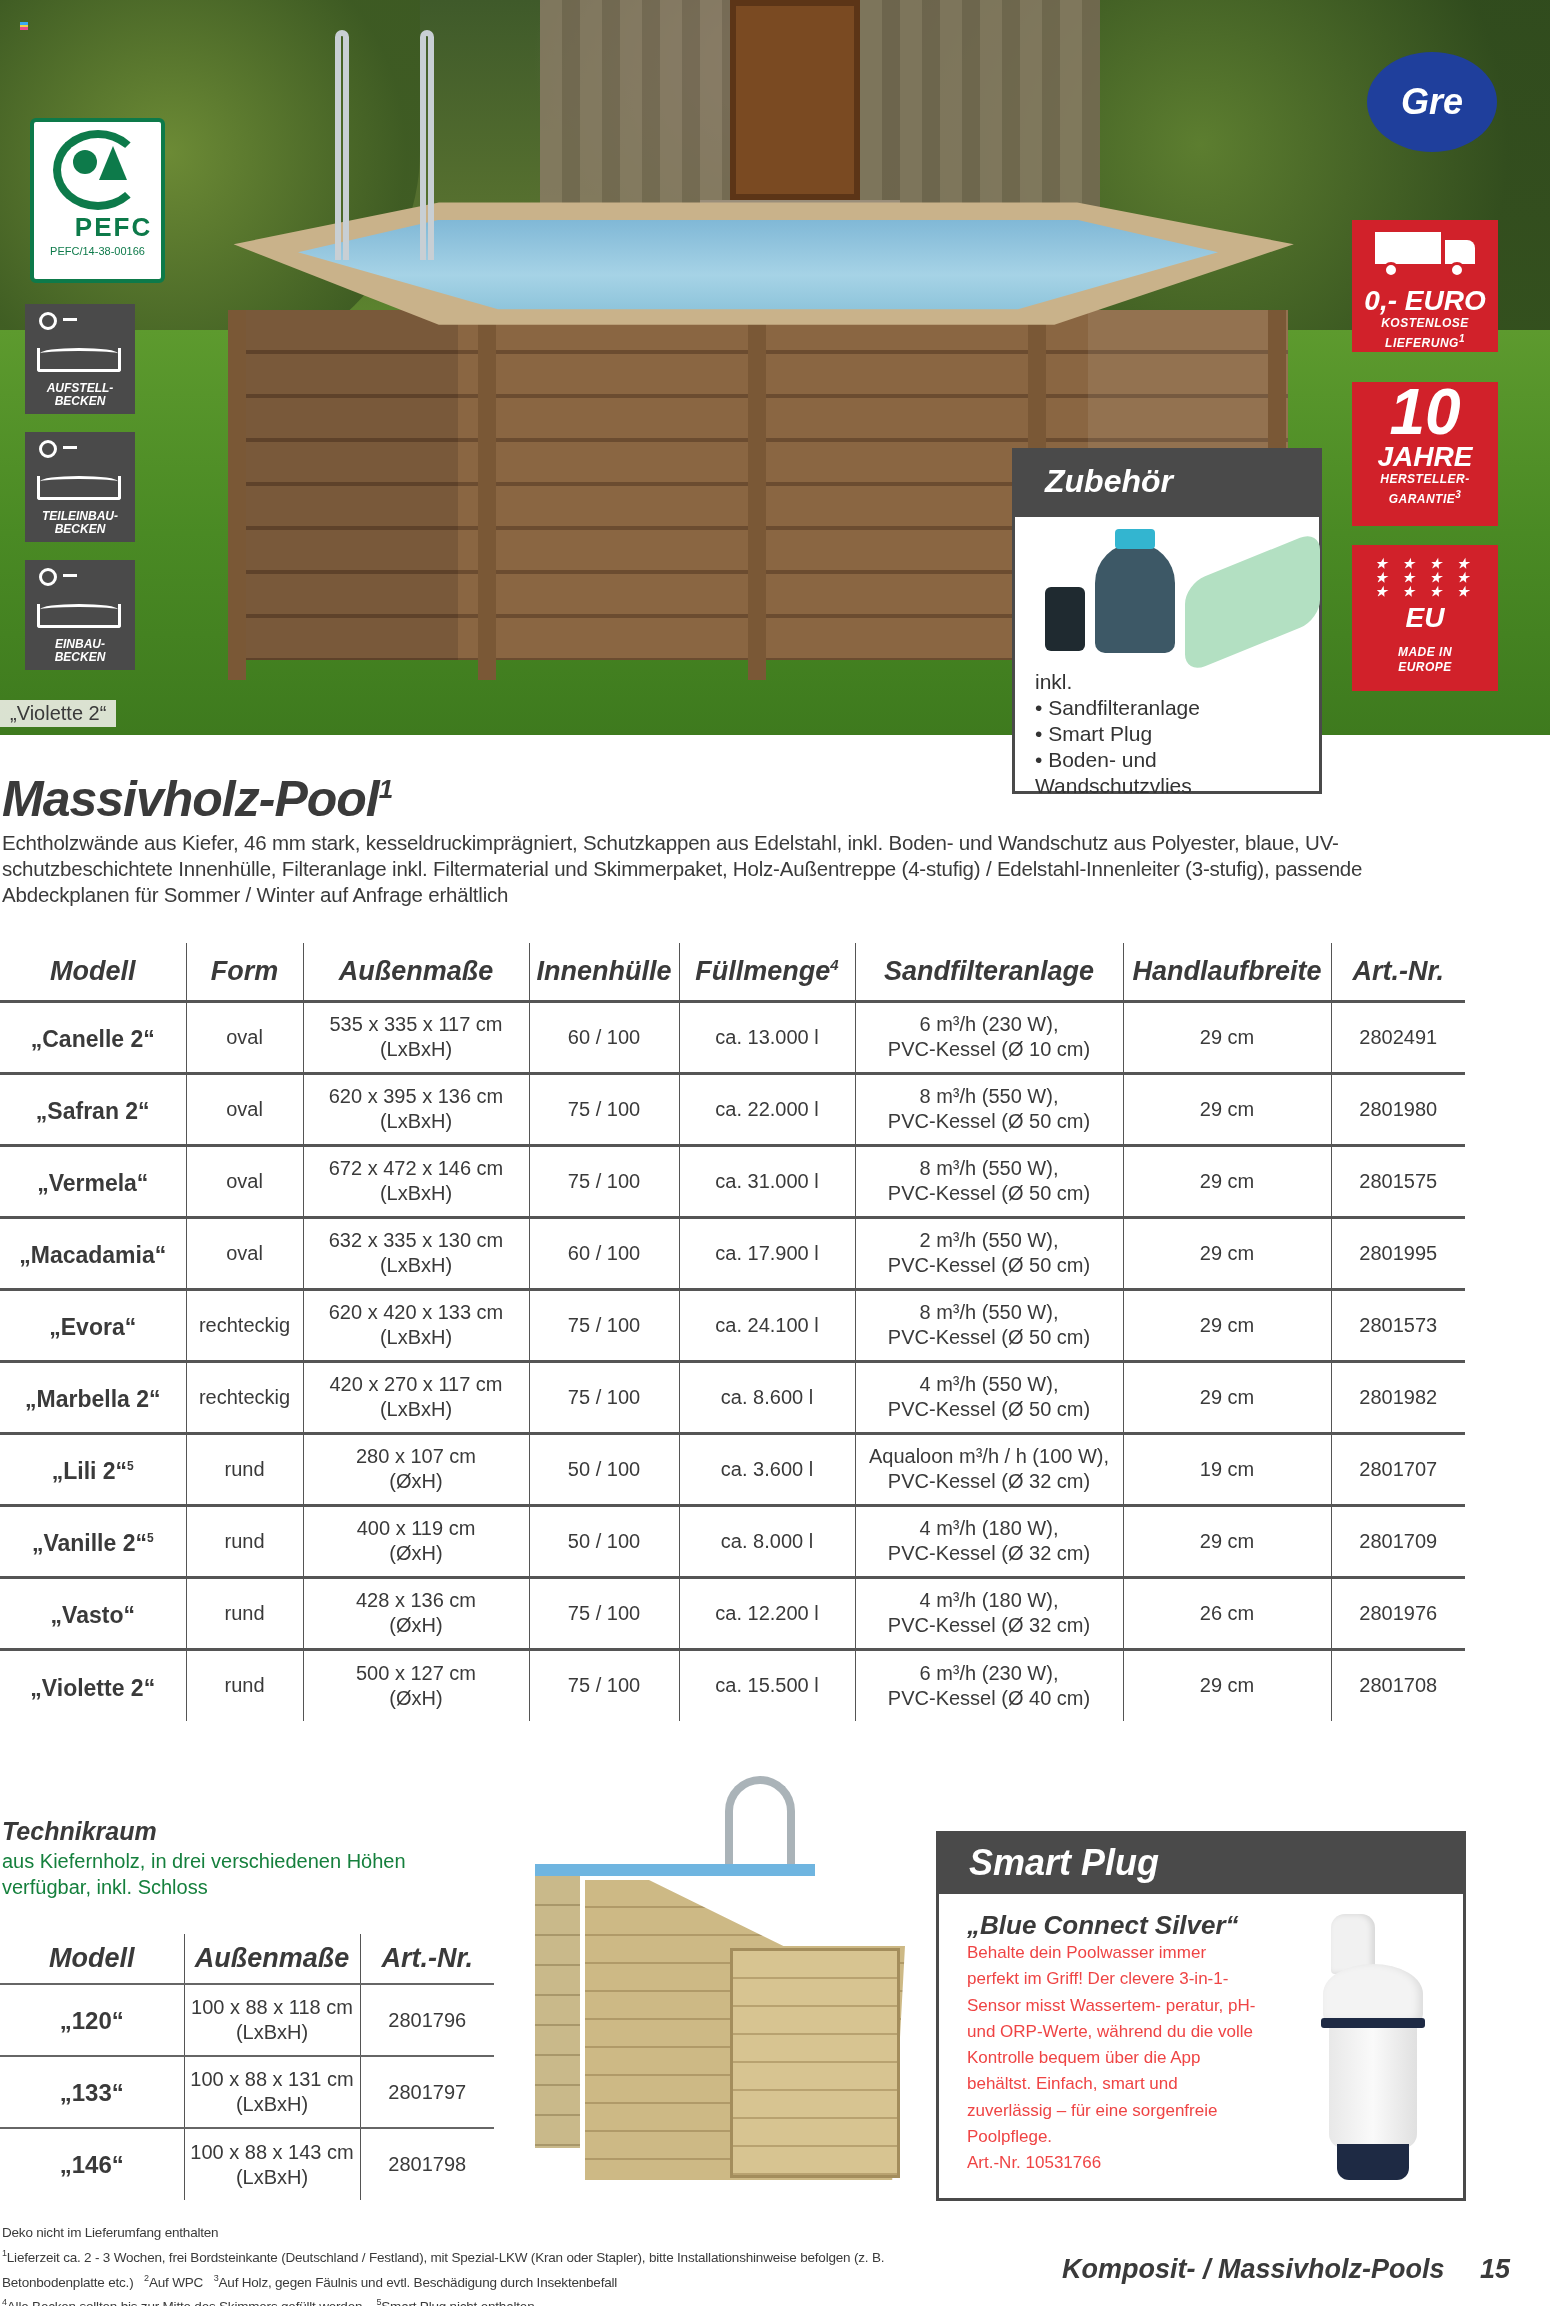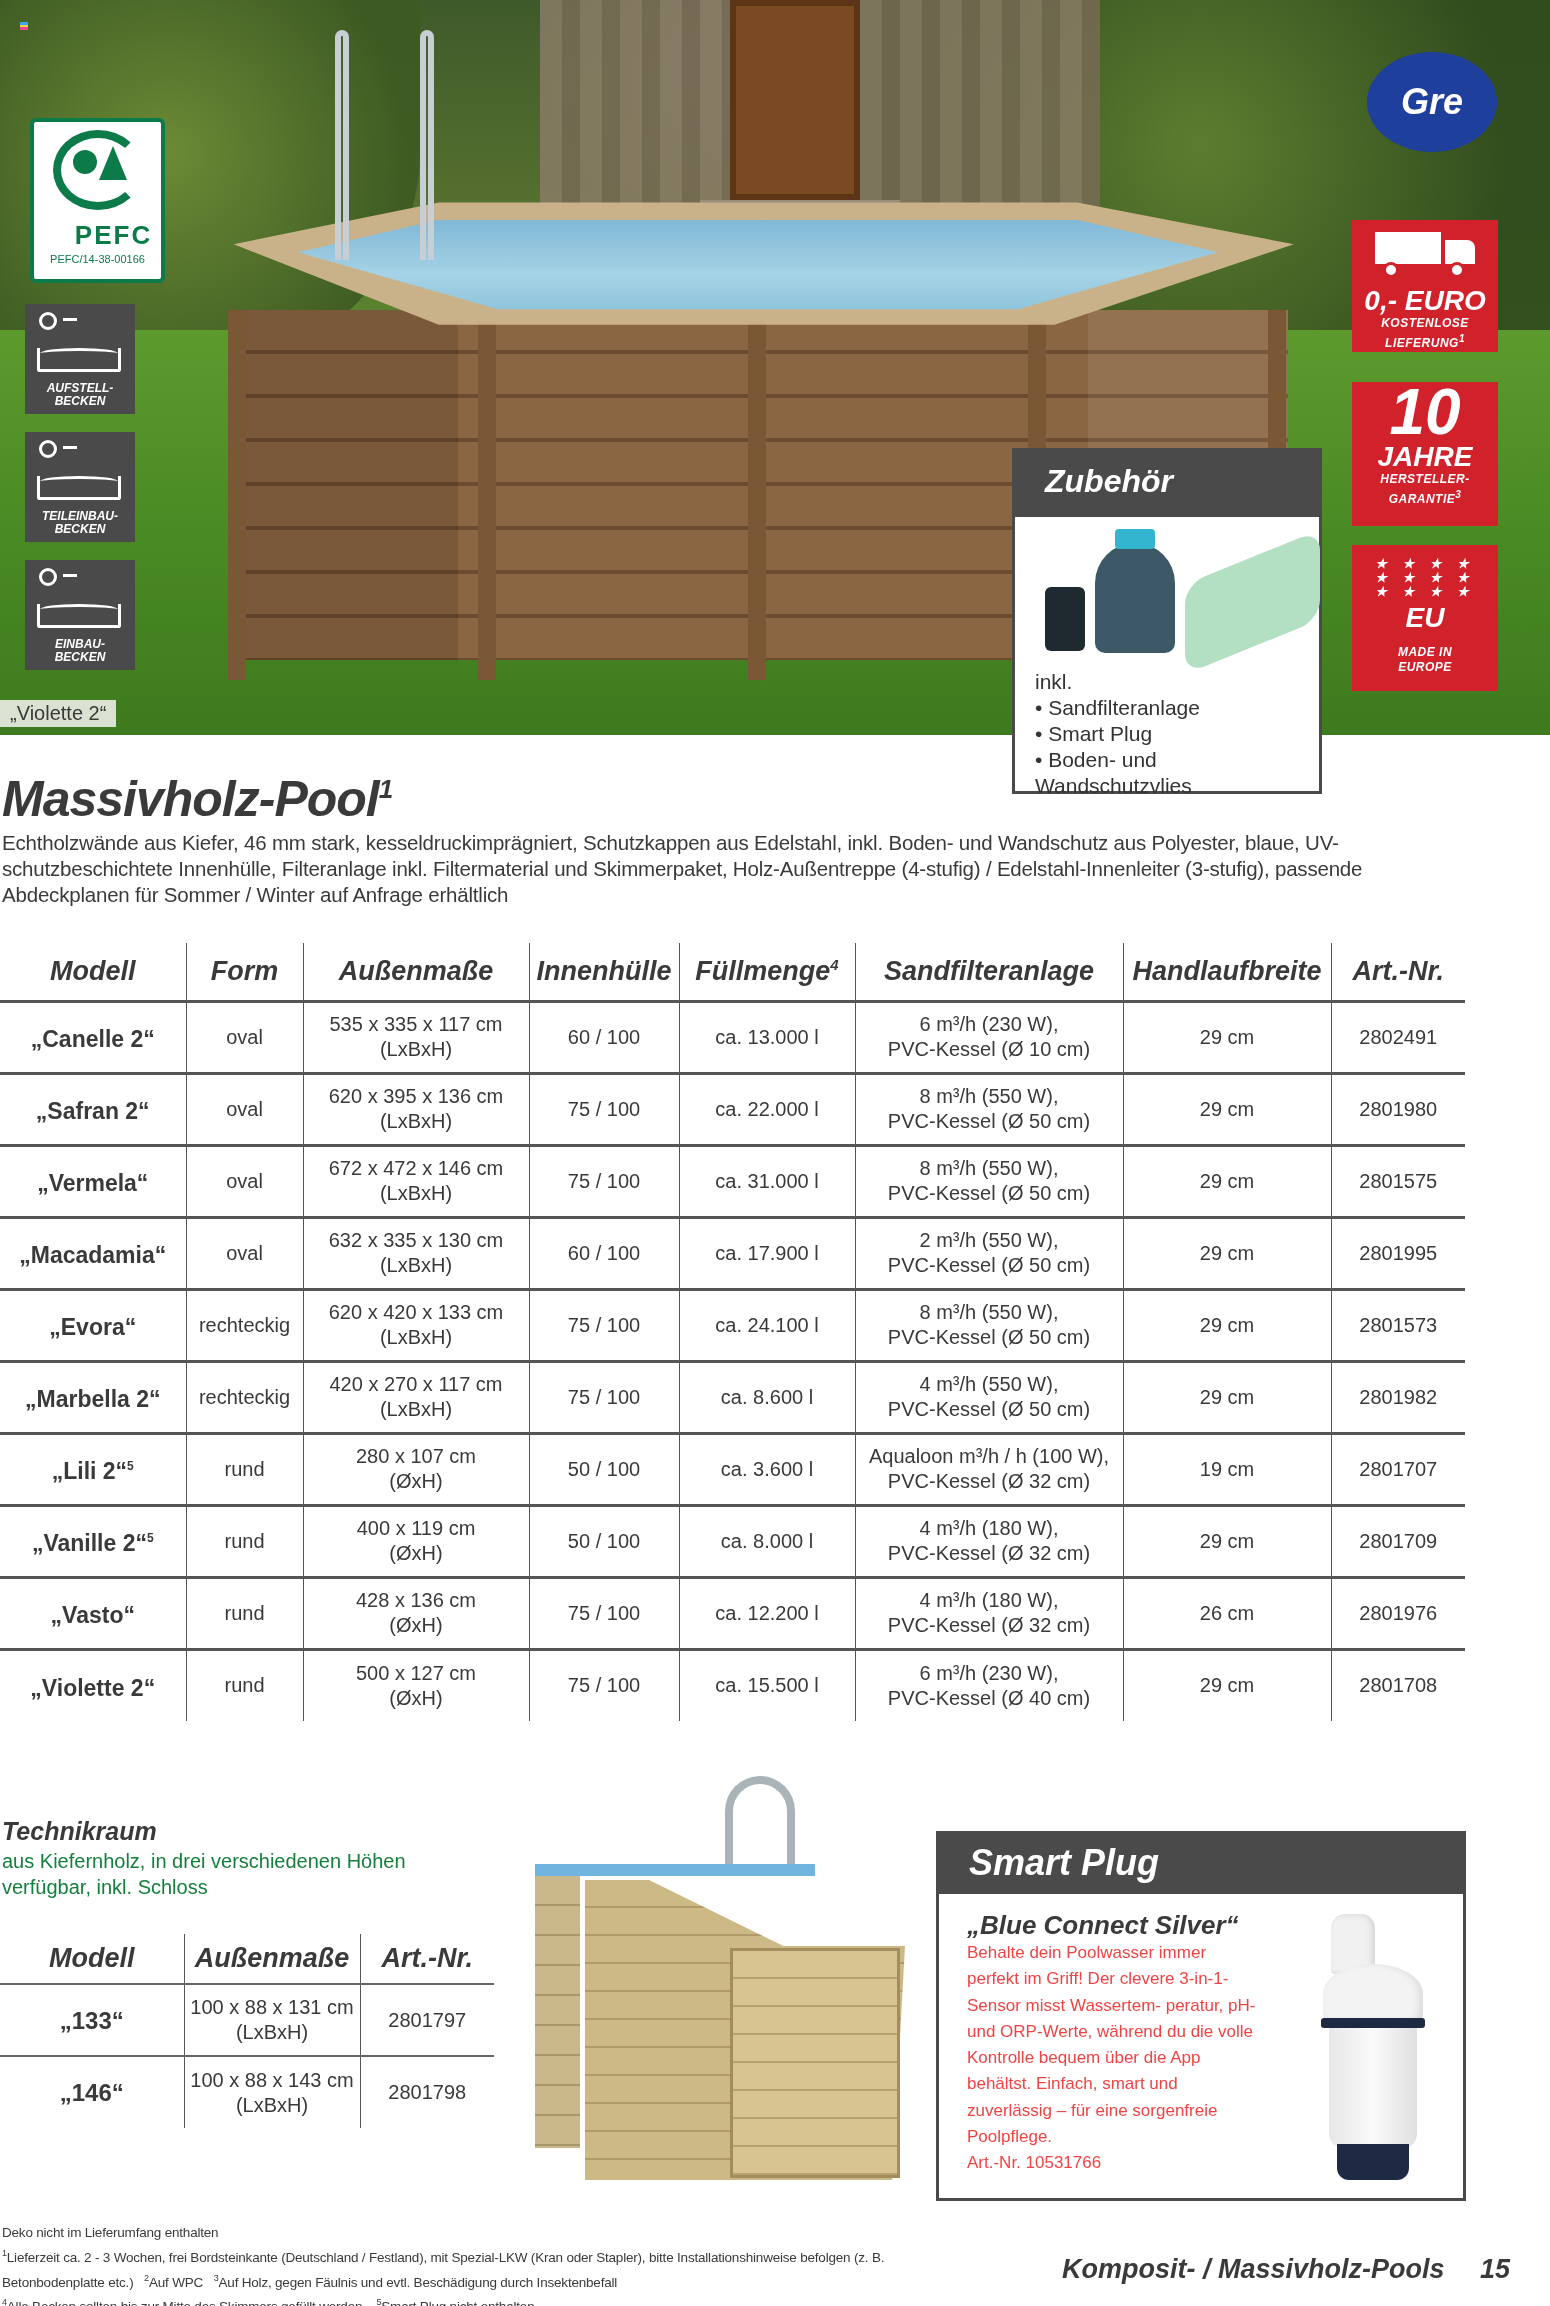--- a/index.html
+++ b/index.html
@@ -32,21 +32,21 @@
     background: repeating-linear-gradient(180deg, #8a6642 0 40px, #6b4c30 40px 44px); }
   .pool .walls .side-l { position:absolute; left:0; top:0; width: 230px; height: 100%; background: rgba(0,0,0,.12); }
   .pool .walls .side-r { position:absolute; right:0; top:0; width: 200px; height: 100%; background: rgba(255,255,255,.08); }
   .pool .post { position:absolute; top: 110px; width: 18px; height: 370px; background: #7a5836; }
   .ladder { position:absolute; top: 30px; width: 14px; height: 230px; border: 6px solid #c8cfd4; border-bottom: none; border-radius: 40px 40px 0 0; }
 
   .pefc { position:absolute; left: 30px; top: 118px; width: 135px; height: 165px; background: #fff; border: 4px solid #0d7a4a; border-radius: 6px; text-align:center; }
   .pefc .logo { width: 90px; height: 80px; margin: 8px auto 0; border-radius: 50%; border: 8px solid #0d7a4a; border-right-color: transparent; position: relative; }
   .pefc .logo::before { content:""; position:absolute; left: 12px; top: 12px; width: 24px; height: 24px; border-radius: 50%; background:#0d7a4a; }
   .pefc .logo::after { content:""; position:absolute; left: 38px; top: 8px; border-left: 14px solid transparent; border-right: 14px solid transparent; border-bottom: 34px solid #0d7a4a; }
-  .pefc .brand { font-weight: 900; font-size: 26px; color: #0d7a4a; letter-spacing: 2px; margin-top: 10px; padding-left: 32px; }
+  .pefc .brand { font-weight: 900; font-size: 26px; color: #0d7a4a; letter-spacing: 2px; margin-top: 2px; padding-left: 32px; }
   .pefc .code { font-size: 11px; color: #0d7a4a; margin-top: 2px; }
 
   .becken { position:absolute; left: 25px; width: 110px; background: #4a4a4a; color: #fff; text-align:center; }
   .becken .ic { position: relative; height: 74px; }
   .becken .sun { position:absolute; left: 14px; top: 8px; width: 18px; height: 18px; border: 3px solid #fff; border-radius: 50%; }
   .becken .sun-line { position:absolute; left: 38px; top: 14px; width: 14px; height: 3px; background:#fff; }
   .becken .wave { position:absolute; left: 12px; top: 44px; width: 84px; height: 24px; border: 3px solid #fff; border-top: none; border-radius: 0 0 3px 3px; }
   .becken .wave::before { content:""; position:absolute; left: 0; top: 0; width: 100%; height: 8px; border-top: 3px solid #fff; border-radius: 50% 50% 0 0; }
   .becken .lbl { font-size: 12px; font-weight: 900; font-style: italic; line-height: 13px; padding: 4px 0 6px; }
 
@@ -442,20 +442,28 @@
     </colgroup>
   <thead>
     <tr>
       <th>Modell</th>
       <th>Außenmaße</th>
       <th>Art.-Nr.</th>
     </tr>
   </thead>
   <tbody id="tech-rows">
       <tr>
+        <td>„120“</td>
+        <td>
+          <div>100 x 88 x 118 cm</div>
+          <div>(LxBxH)</div>
+        </td>
+        <td>2801796</td>
+      </tr>
+      <tr>
         <td>„133“</td>
         <td>
           <div>100 x 88 x 131 cm</div>
           <div>(LxBxH)</div>
         </td>
         <td>2801797</td>
       </tr>
       <tr>
         <td>„146“</td>
         <td>

